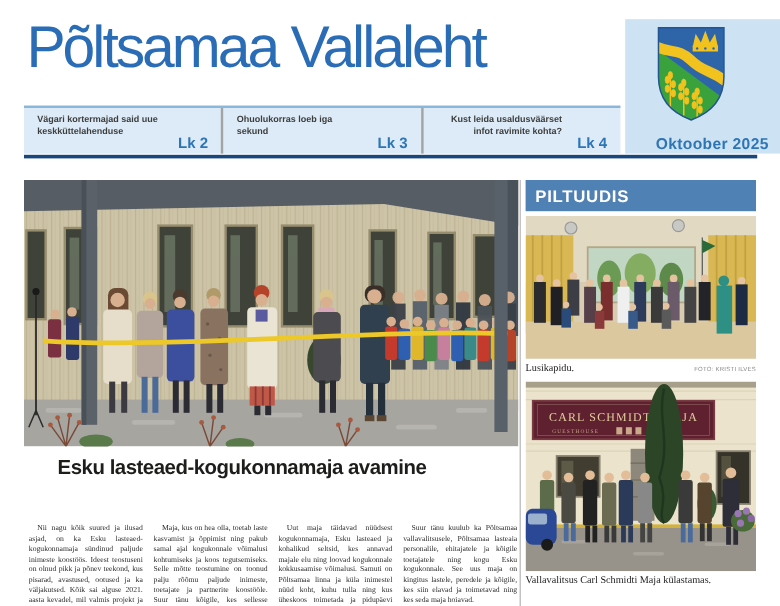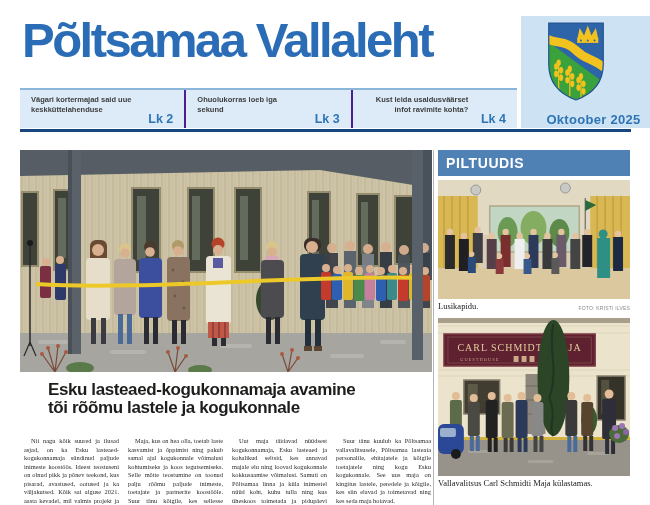--- a/index.html
+++ b/index.html
@@ -1,28 +1,28 @@
 <!DOCTYPE html>
 <html><head>
 <meta charset="utf-8">
 <style>
   html,body{margin:0;padding:0;background:#fff;}
   .page{position:relative;width:650px;height:505px;background:#ffffff;overflow:hidden;
         font-family:"Liberation Sans",sans-serif;}
   
   .masthead-title{position:absolute;left:22px;top:12px;width:500px;
-    font-size:49px;font-weight:bold;color:#2a6db6;letter-spacing:-2.5px;white-space:nowrap;}
+    font-size:49px;font-weight:normal;color:#2a6db6;letter-spacing:-2.5px;white-space:nowrap;}
   .crest-box{position:absolute;left:521px;top:16px;width:110px;height:112px;background:#cde3f3;padding-left:35px;}
   .crest-svg{position:absolute;left:24px;top:2px;}
   .issue-date{position:absolute;left:0;bottom:1px;width:100%;text-align:center;
     color:#2e75b6;font-size:13px;font-weight:bold;letter-spacing:0.3px;}
   
   .teaser-bar{position:absolute;left:20px;top:88px;width:497px;height:40px;background:#dcebf7;
     border-top:2px solid #8ab6da;display:flex;box-sizing:border-box;}
-  .teaser{flex:1;position:relative;padding:5px 8px 2px 11px;border-right:2px solid #4c1d95;}
+  .teaser{flex:1;position:relative;padding:5px 8px 2px 11px;border-right:2px solid #a3a3a3;}
   .teaser:last-child{border-right:none;text-align:right;}
   .teaser-text{font-size:7.5px;font-weight:bold;color:#3d3d3d;line-height:1.3;width:72%;}
   .teaser-page{position:absolute;right:11px;bottom:2px;color:#2e75b6;font-weight:bold;font-size:12.5px;}
   .thick-rule{position:absolute;left:20px;top:129px;width:611px;height:3px;background:#17477e;}
   
   .main-photo{position:absolute;left:20px;top:150px;width:412px;height:222px;}
   .divider-v{position:absolute;left:433px;top:150px;width:1px;height:355px;background:#b5b5b5;}
   .headline{position:absolute;left:24px;top:381px;width:412px;
     font-size:17px;font-weight:bold;color:#1d1d1b;line-height:1.05;letter-spacing:-0.4px;margin-left:24px;}
   .article-body{position:absolute;left:24px;top:437px;width:407px;height:68px;overflow:hidden;
@@ -275,21 +275,20 @@
         <circle cx="278" cy="208" r="2"></circle>
     </g>
     <ellipse cx="60" cy="218" rx="14" ry="6" fill="#5a7a4a"></ellipse>
     <ellipse cx="180" cy="220" rx="12" ry="5" fill="#5a7a4a"></ellipse>
   </svg>
 
   <div class="divider-v"></div>
 
   <div class="headline">
     <div>Esku lasteaed-kogukonnamaja avamine</div>
-    <div>tõi rõõmu lastele ja kogukonnale</div>
   </div>
 
   <div class="article-body">
     <div class="article-col">Nii nagu kõik suured ja ilusad asjad, on ka Esku lasteaed-kogukonnamaja sündinud paljude inimeste koostöös. Ideest teostuseni on olnud pikk ja põnev teekond, kus pisarad, avastused, ootused ja ka väljakutsed. Kõik sai alguse 2021. aasta kevadel, mil valmis projekt ja otsustati ehitusega alustada.</div>
     <div class="article-col">Maja, kus on hea olla, toetab laste kasvamist ja õppimist ning pakub samal ajal kogukonnale võimalusi kohtumiseks ja koos tegutsemiseks. Selle mõtte teostumine on toonud palju rõõmu paljude inimeste, toetajate ja partnerite koostööle. Suur tänu kõigile, kes sellesse teekonda panustasid.</div>
     <div class="article-col">Uut maja täidavad nüüdsest kogukonnamaja, Esku lasteaed ja kohalikud seltsid, kes annavad majale elu ning loovad kogukonnale kokkusaamise võimalusi. Samuti on Põltsamaa linna ja küla inimestel nüüd koht, kuhu tulla ning kus üheskoos toimetada ja pidupäevi pidada.</div>
     <div class="article-col">Suur tänu kuulub ka Põltsamaa vallavalitsusele, Põltsamaa lasteaia personalile, ehitajatele ja kõigile toetajatele ning kogu Esku kogukonnale. See uus maja on kingitus lastele, peredele ja kõigile, kes siin elavad ja toimetavad ning kes seda maja hoiavad.</div>
   </div>
 
   <div class="sidebar">

